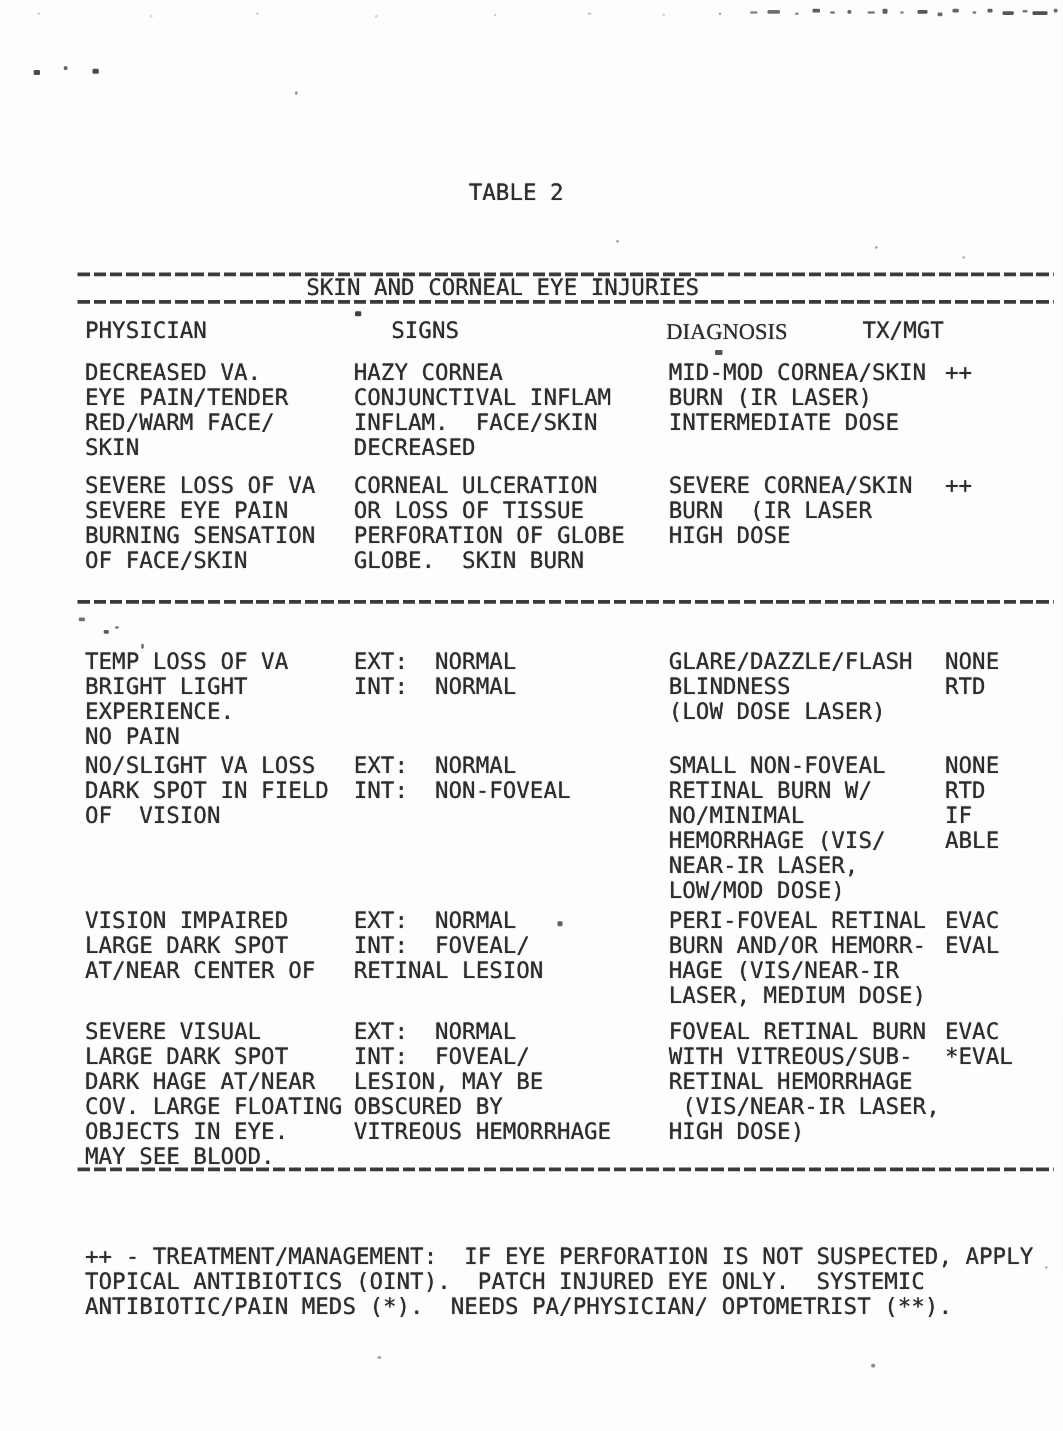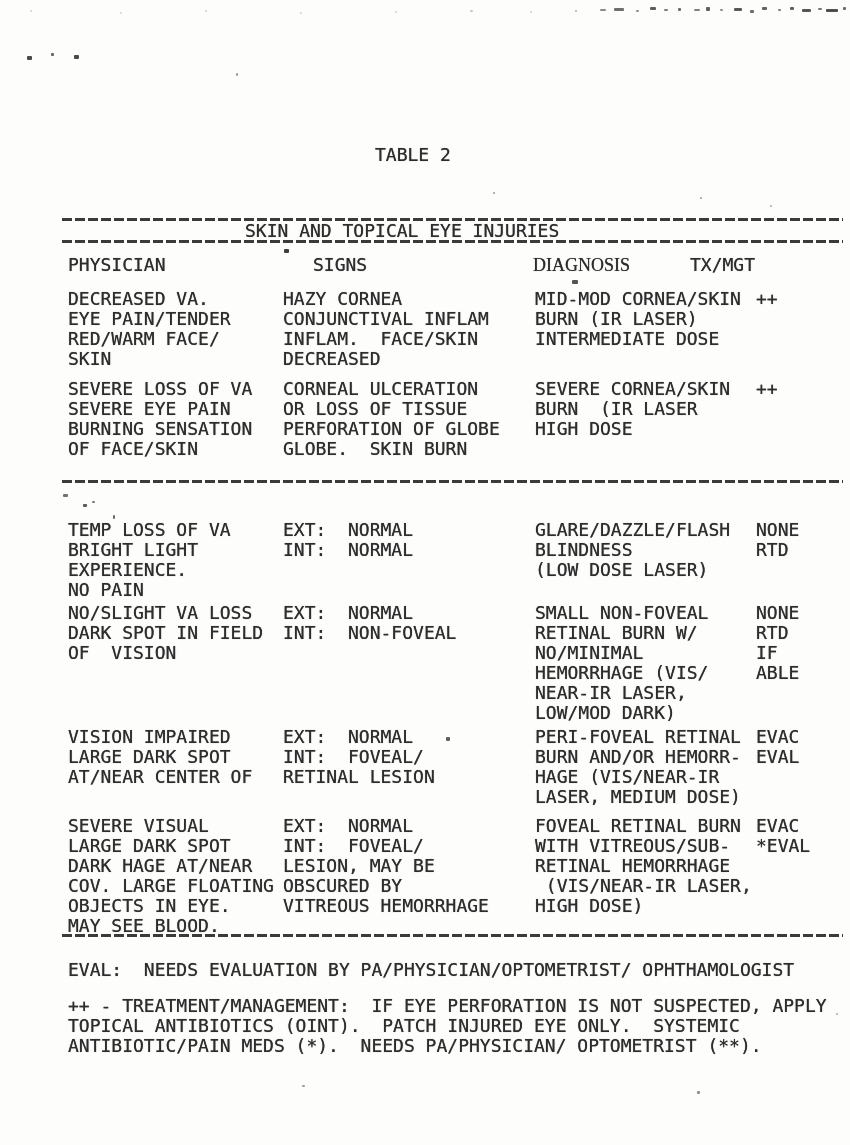--- a/index.html
+++ b/index.html
@@ -93,21 +93,21 @@
   <div class="spk" style="left:446px;top:737px;width:4px;height:4px;background:#5f5f5f"></div>
   <div class="spk" style="left:302px;top:1085px;width:3px;height:2px;background:#9a9a9a"></div>
   <div class="spk" style="left:697px;top:1091px;width:3px;height:3px;background:#8f8f8f"></div>
   <div class="spk" style="left:836px;top:1013px;width:2px;height:2px;background:#aaaaaa"></div>
 
   <div class="abs txt" style="left:375px;top:134px">TABLE 2</div>
 
   <div class="sec-head" style="top:218px">
     <div class="dash-row"></div>
     <div class="sec-title-row">
-      <span class="sec-title" style="left:183px">SKIN AND TOPICAL EYE INJURIES</span>
+      <span class="sec-title" style="left:183px">SKIN AND CORNEAL EYE INJURIES</span>
     </div>
   </div>
 
   <div class="row" style="top:255px">
     <span class="cell hdr-symptoms">PHYSICIAN</span>
     <span class="cell hdr-signs">SIGNS</span>
     <span class="cell hdr-diagnosis">DIAGNOSIS</span>
     <span class="cell hdr-tx">TX/MGT</span>
   </div>
 
@@ -161,21 +161,21 @@
     <span class="cell c1">NO/SLIGHT VA LOSS
 DARK SPOT IN FIELD
 OF  VISION</span>
     <span class="cell c2">EXT:  NORMAL
 INT:  NON-FOVEAL</span>
     <span class="cell c3">SMALL NON-FOVEAL
 RETINAL BURN W/
 NO/MINIMAL
 HEMORRHAGE (VIS/
 NEAR-IR LASER,
-LOW/MOD DARK)</span>
+LOW/MOD DOSE)</span>
     <span class="cell c4">NONE
 RTD
 IF
 ABLE</span>
   </div>
   <div class="row" style="top:727px">
     <span class="cell c1">VISION IMPAIRED
 LARGE DARK SPOT
 AT/NEAR CENTER OF</span>
     <span class="cell c2">EXT:  NORMAL
@@ -204,18 +204,17 @@
 WITH VITREOUS/SUB-
 RETINAL HEMORRHAGE
  (VIS/NEAR-IR LASER,
 HIGH DOSE)</span>
     <span class="cell c4">EVAC
 *EVAL</span>
   </div>
 
   <div class="divider" style="top:934px"></div>
 
-  <div class="abs txt" style="left:68px;top:949px">EVAL:  NEEDS EVALUATION BY PA/PHYSICIAN/OPTOMETRIST/ OPHTHAMOLOGIST</div>
   <div class="abs txt" style="left:68px;top:985px">++ - TREATMENT/MANAGEMENT:  IF EYE PERFORATION IS NOT SUSPECTED, APPLY
 TOPICAL ANTIBIOTICS (OINT).  PATCH INJURED EYE ONLY.  SYSTEMIC
 ANTIBIOTIC/PAIN MEDS (*).  NEEDS PA/PHYSICIAN/ OPTOMETRIST (**).</div>
 
 </div>
 
 </body></html>

